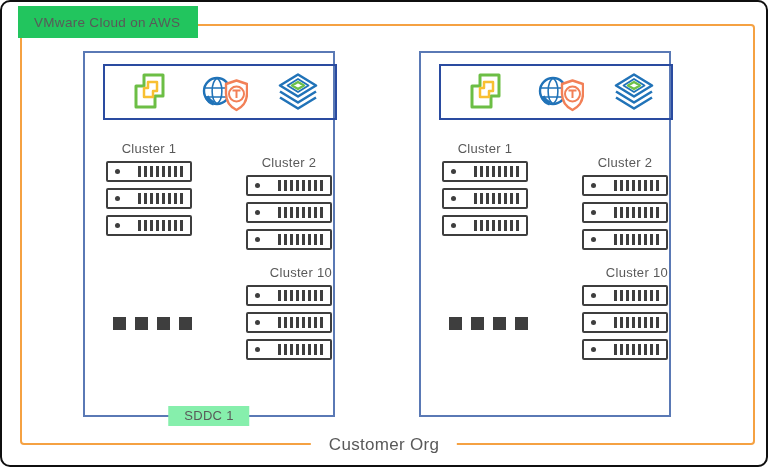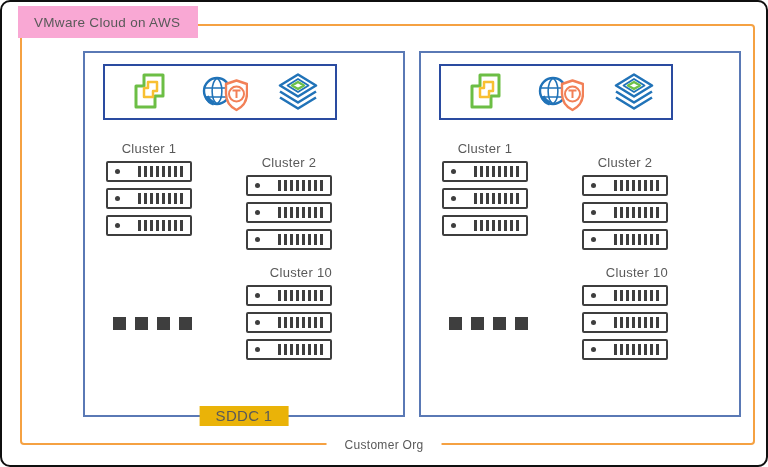--- a/index.html
+++ b/index.html
@@ -20,37 +20,37 @@
     position:relative;width:768px;height:467px;box-sizing:border-box;
     background:#fff;border:2px solid #0f0f0f;border-radius:10px;overflow:hidden;
     font-family:"Liberation Sans",sans-serif;color:var(--text_gray);
   }
   .orange-box{
     position:absolute;left:18px;top:22px;width:735px;height:421px;
     box-sizing:border-box;border:2px solid var(--boundary_orange);border-radius:4px;
   }
   .vmc-label{
     position:absolute;left:16px;top:4px;height:32px;padding:0 18px 0 16px;
-    background:#f9a8d4;display:flex;align-items:center;
+    background:#22c55e;display:flex;align-items:center;
     font-size:13.5px;letter-spacing:.3px;white-space:nowrap;
   }
   .org-label{
     position:absolute;left:50%;transform:translateX(-50%);top:432px;height:22px;
     padding:0 18px;background:#fff;display:flex;align-items:center;
-    font-size:12px;letter-spacing:.3px;white-space:nowrap;
+    font-size:17px;letter-spacing:.3px;white-space:nowrap;
   }
   .sddc{
-    position:absolute;top:49px;width:322px;height:366px;box-sizing:border-box;
+    position:absolute;top:49px;width:252px;height:366px;box-sizing:border-box;
     border:2px solid var(--sddc_blue);background:#fff;
   }
   .sddc.first{left:81px;}
   .sddc.second{left:417px;}
   .sddc-label{
     position:absolute;bottom:-11px;left:50%;transform:translateX(-50%);
-    background:#eab308;padding:0 16px;font-size:15px;line-height:20px;
+    background:#86efac;padding:0 16px;font-size:13px;line-height:20px;
     letter-spacing:.3px;white-space:nowrap;
   }
   .mgmt-box{
     position:absolute;left:18px;top:11px;width:234px;height:56px;box-sizing:border-box;
     border:2px solid var(--mgmt_blue);
     display:flex;align-items:center;justify-content:space-between;
     padding:0 14px 0 22px;
   }
   .mgmt-box svg{display:block;}
   .cluster{position:absolute;width:86px;text-align:center;}

